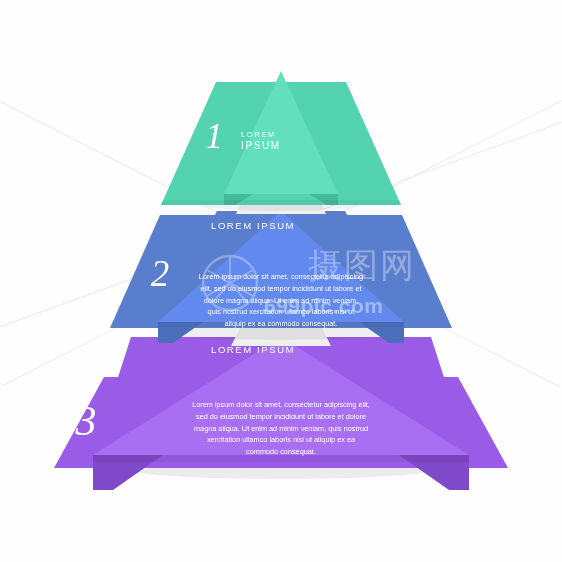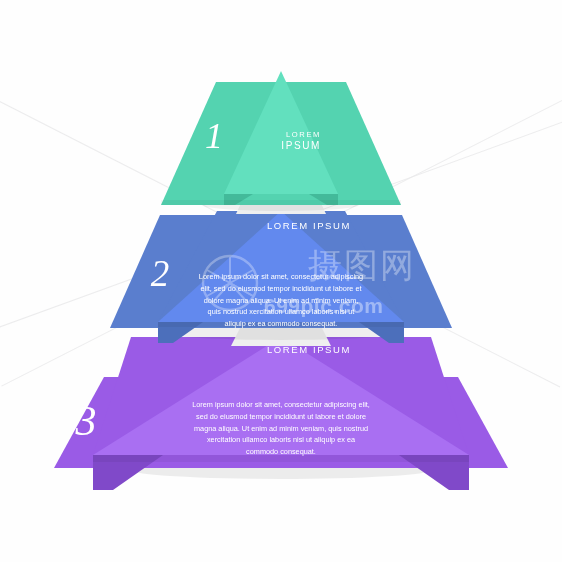--- a/index.html
+++ b/index.html
@@ -50,21 +50,21 @@
     font-weight: 400;
     line-height: 1;
     text-align: center;
     user-select: none;
   }
   .heading {
     position: absolute;
     color: #ffffff;
     font-family: "Liberation Sans", sans-serif;
     letter-spacing: 1.6px;
-    text-align: right;
+    text-align: left;
     line-height: 1.25;
     user-select: none;
   }
   .bodytext {
     position: absolute;
     color: #ffffff;
     font-family: "Liberation Sans", sans-serif;
     font-size: 7.3px;
     line-height: 1.62;
     text-align: center;

